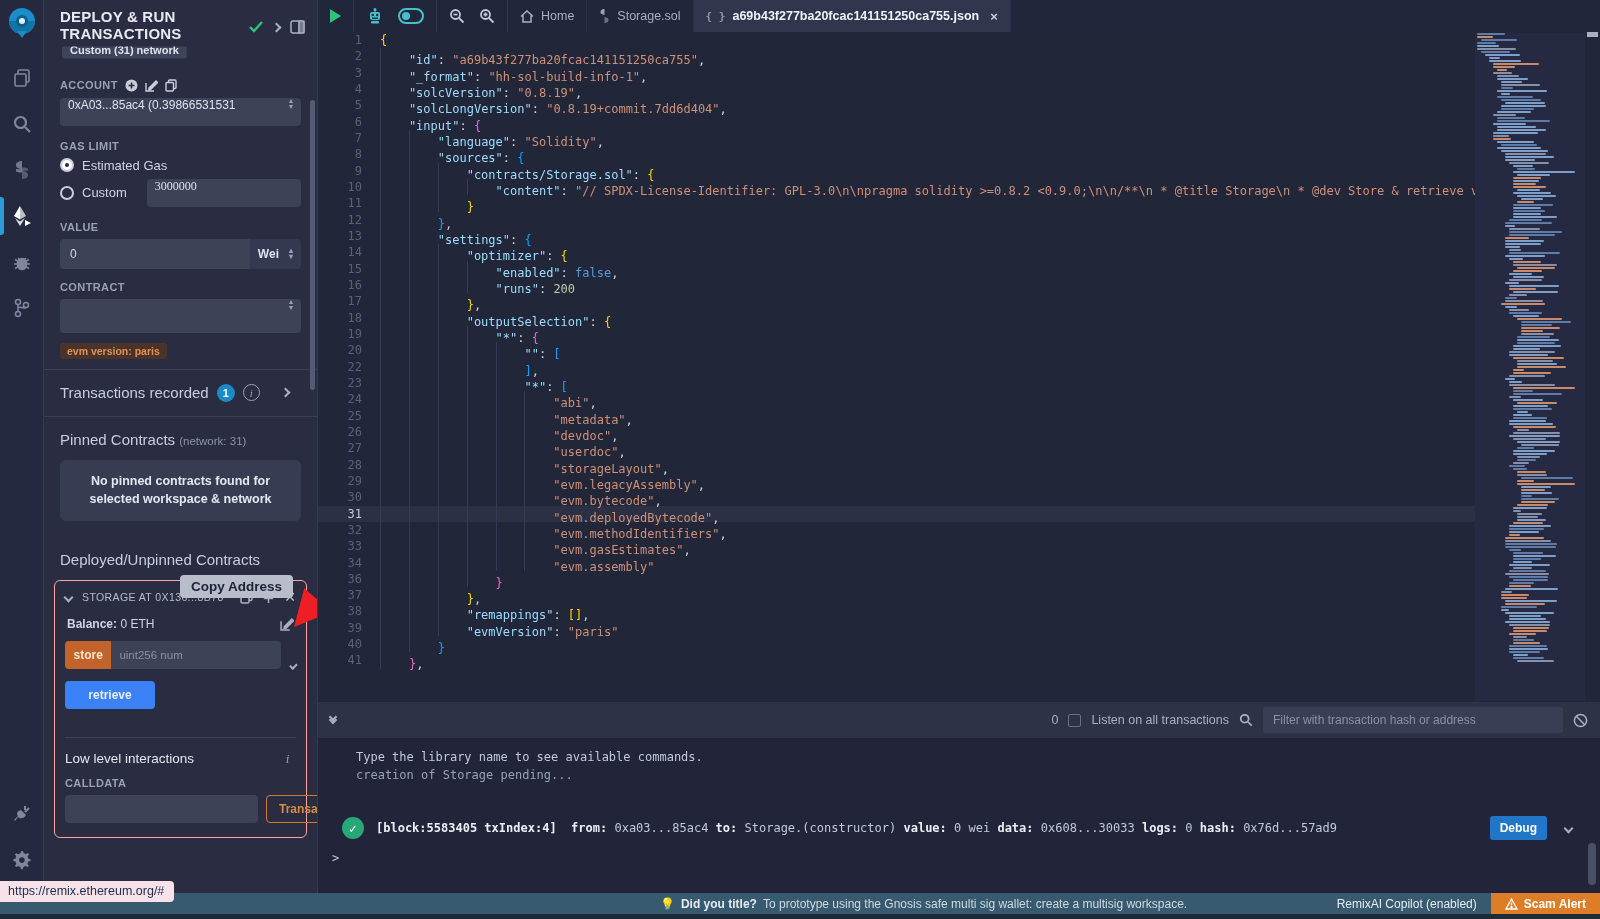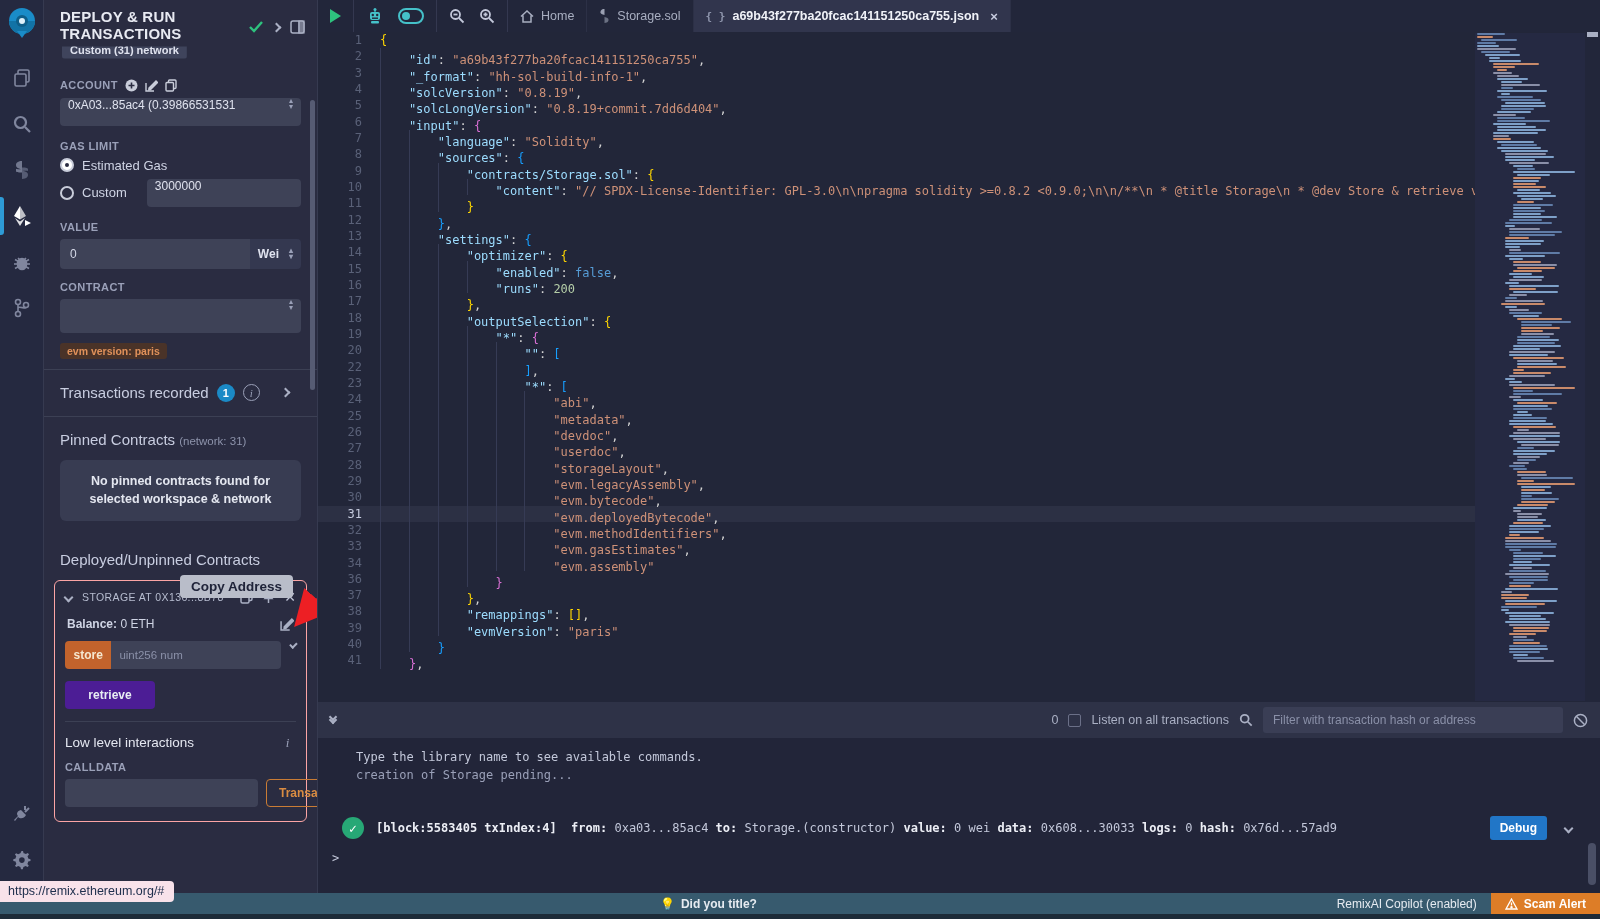--- a/index.html
+++ b/index.html
@@ -25,21 +25,21 @@
   .net-badge { margin:-3px 0 10px 18px; display:inline-block; background:#3f445c; color:#dfe2ee; font-weight:bold; font-size:11px; padding:1px 8px 3px 8px; border-radius:3px; clip-path: inset(4px 0 0 0); }
   .sect { padding:0 16px; }
   .lbl { color:#9aa0b8; font-size:11px; font-weight:bold; letter-spacing:.4px; margin:10px 0 6px 0; display:flex; align-items:center; gap:7px; }
   .field { background:#3e4257; border-radius:4px; height:28px; display:flex; padding:0 8px; color:#dfe2ee; }
   .stepper { margin-left:auto; display:flex; flex-direction:column; line-height:6px; font-size:8px; color:#9aa0b8; padding-left:6px; }
   .radio-row { display:flex; align-items:center; gap:8px; margin:6px 0; color:#cfd4e4; font-size:13px; }
   .radio { width:14px; height:14px; border-radius:50%; border:2px solid #c9cdda; position:relative; flex:0 0 auto; }
   .radio.sel { background:#ffffff; }
   .radio.sel::after { content:""; position:absolute; left:3px; top:3px; width:4px; height:4px; background:#2a2c41; border-radius:50%; }
   .gas-row { display:flex; align-items:center; gap:8px; margin:6px 0; }
-  .gas-row .field { flex:1; height:28px; }
+  .gas-row .field { flex:1; height:28px;font-family:Liberation Serif, serif; }
   .value-row { display:flex; align-items:stretch; margin-bottom:4px; }
   .value-row .vfield { flex:1; background:#3e4257; border-radius:4px 0 0 4px; display:flex; align-items:center; padding:0 10px; height:30px; }
   .value-row .unit { background:#343850; border-radius:0 4px 4px 0; display:flex; align-items:center; gap:4px; padding:0 8px; font-weight:bold; color:#dfe2ee; }
   .contract-sel { height:34px; margin-bottom:8px; }
   .evm-badge { display:inline-block; background:#4a3328; color:#e0915a; font-weight:bold; font-size:10.5px; padding:2px 7px; border-radius:3px; margin:2px 0 10px 0; }
   .ataddr-row { display:flex; margin:4px 0 16px 0; }
   .btn-ataddr { background:#3c7389; color:#ccd6de; font-weight:bold; font-size:12px; border:none; border-radius:4px 0 0 4px; padding:0 12px; height:30px; cursor:pointer; }
   .ataddr-input { flex:1; background:#3e4257; border:none; border-radius:0 4px 4px 0; height:30px; color:#dfe2ee; padding:0 8px; font-size:11px; }
   .ataddr-input::placeholder { color:#8a90a8; }
   .hsep { border-top:1px solid #3c4054; }
@@ -48,25 +48,25 @@
   .info-circ { width:17px; height:17px; border-radius:50%; border:1px solid #9aa0b8; color:#9aa0b8; font-size:11px; font-style:italic; font-family:"Liberation Serif", serif; display:flex; align-items:center; justify-content:center; }
   .pinned-head { font-size:15px; color:#c8cde0; padding:14px 16px 8px 16px; }
   .pinned-head .sub { font-size:11.5px; color:#8d93ab; }
   .nopin-box { margin:4px 16px 14px 16px; background:#383c52; border-radius:6px; padding:12px 14px; text-align:center; font-weight:bold; font-size:12.5px; color:#e4e7f0; line-height:1.5; }
   .deployed-head { font-size:15px; color:#c8cde0; padding:16px 16px 8px 16px; }
   .card { margin:4px 10px; border:1px solid #fca5a5; border-radius:6px; padding:8px 10px 14px 10px; }
   .card-title-row { display:flex; align-items:center; gap:6px; color:#b7bdd0; }
   .card-title { font-size:10.5px; letter-spacing:.4px; color:#b7bdd0; }
   .card-icons { margin-left:auto; display:flex; align-items:center; gap:9px; color:#aab0c4; }
   .bal-row { display:flex; align-items:center; margin:12px 2px 10px 2px; font-size:12px; color:#cfd4e4; }
-  .store-row { display:flex; align-items:flex-start; margin:4px 0; }
+  .store-row { display:flex; align-items:flex-end; margin:4px 0; }
   .btn-store { background:#c2632c; color:#f5e8d0; font-weight:bold; font-size:12px; border:none; border-radius:4px 0 0 4px; width:90px; height:28px; cursor:pointer; }
   .store-input { flex:1; background:#3e4257; border:none; border-radius:0 4px 4px 0; height:28px; color:#dfe2ee; padding:0 8px; font-size:11.5px; }
   .store-input::placeholder { color:#8a90a8; }
-  .btn-retrieve { background:#4c1d95; color:#e8eef3; font-weight:bold; font-size:12px; border:none; border-radius:4px; width:90px; height:28px; margin:8px 0 12px 0; cursor:pointer; }
+  .btn-retrieve { background:#3b82f6; color:#e8eef3; font-weight:bold; font-size:12px; border:none; border-radius:4px; width:90px; height:28px; margin:8px 0 28px 0; cursor:pointer; }
   .lowlevel { display:flex; align-items:center; border-top:1px solid #3c4054; padding-top:12px; font-size:13.5px; color:#e4e7f0; }
   .calldata-lbl { color:#9aa0b8; font-size:11px; font-weight:bold; letter-spacing:.4px; margin:10px 0 6px 0; }
   .calldata-row { display:flex; gap:8px; }
   .calldata-input { flex:1; background:#3e4257; border:none; border-radius:4px; height:28px; color:#dfe2ee; padding:0 8px; }
   .btn-transact { background:transparent; border:1px solid #c97c35; color:#d98c42; font-weight:bold; font-size:12px; border-radius:4px; padding:0 12px; height:28px; cursor:pointer; }
   .panel-scrollbar { position:absolute; right:2px; top:100px; width:5px; height:290px; background:#565b73; border-radius:3px; }
 
   
   .copy-tooltip { position:absolute; left:136px; top:575px; background:#b9bdc9; color:#20243a; font-weight:bold; font-size:13.5px; padding:4px 11px; border-radius:4px; z-index:30; }
   .anno-arrow { position:absolute; left:200px; top:560px; z-index:31; pointer-events:none; }
@@ -749,20 +749,21 @@
           <div class="term-scroll-thumb"></div>
         </div>
       </div>
     </div>
   </div>
 
   <div class="statusbar">
     <div class="sb-hint">
       <span class="bulb">💡</span>
       <b>Did you title?</b>
+      <span style="color:#cfd9e2;">To prototype using the Gnosis safe multi sig wallet: create a multisig workspace.</span>
     </div>
     <span class="sb-copilot">RemixAI Copilot (enabled)</span>
     <div class="sb-scam">
       <span class="ico-sm">
         <svg width="13" height="12" viewBox="0 0 13 12" fill="none" stroke="#fff" stroke-width="1.3">
             <path d="M6.5 1 L12 11 H1 Z"></path>
             <line x1="6.5" y1="4.5" x2="6.5" y2="7.5"></line>
             <circle cx="6.5" cy="9.3" r=".6" fill="#fff"></circle>
           </svg>
       </span>

